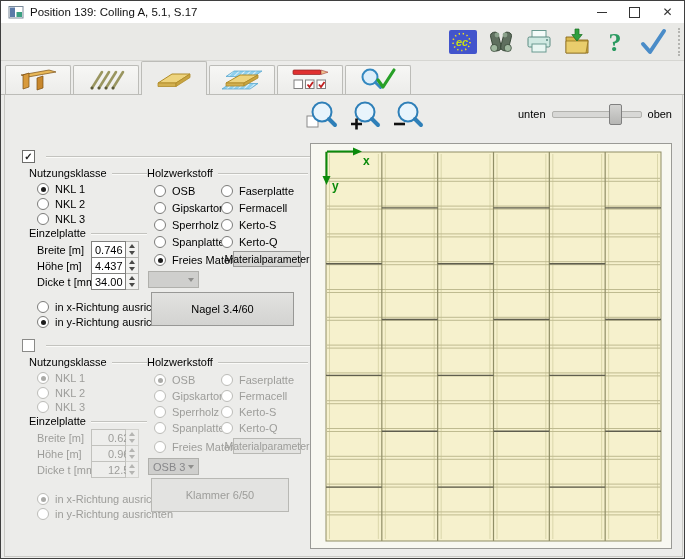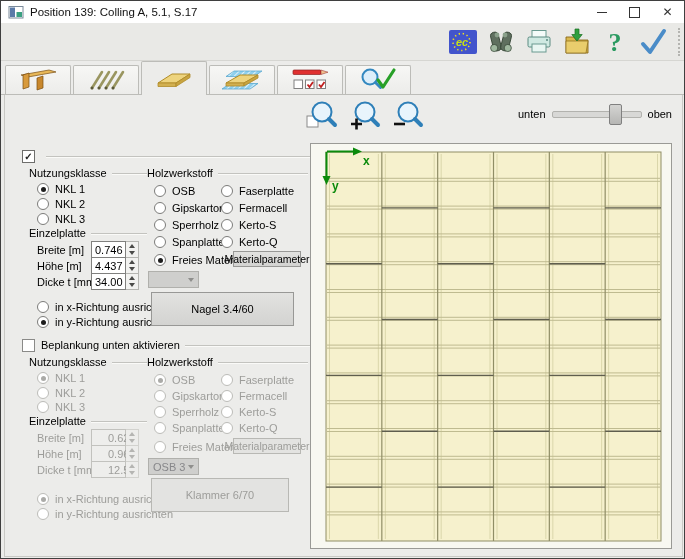--- a/index.html
+++ b/index.html
@@ -357,21 +357,20 @@
         <div class="row" style="left:21px;top:173px;">
             <span class="radio sel"></span>
             <span class="lbl">in y-Richtung ausrichten</span>
           </div>
         <div class="btn" style="left:135px;top:150px;width:143px;height:34px;">Nagel 3.4/60</div>
       </div>
 
       <div class="section disabled">
         <div class="row" style="left:6px;top:196px;right:0;">
           <span class="cb unchecked"></span>
-          <span class="gh-label">Beplankung unten aktivieren</span>
           <span class="etch"></span>
         </div>
 
         <div class="row" style="left:13px;top:213px;width:118px;">
           <span class="gh-label">Nutzungsklasse</span>
           <span class="etch"></span>
         </div>
         <div class="row" style="left:21px;top:229px;">
             <span class="radio sel"></span>
             <span class="lbl">NKL 1</span>
@@ -461,21 +460,21 @@
         </div>
 
         <div class="row" style="left:21px;top:350px;">
             <span class="radio sel"></span>
             <span class="lbl">in x-Richtung ausrichten</span>
           </div>
         <div class="row" style="left:21px;top:365px;">
             <span class="radio"></span>
             <span class="lbl">in y-Richtung ausrichten</span>
           </div>
-        <div class="btn" style="left:135px;top:336px;width:138px;height:34px;">Klammer 6/70</div>
+        <div class="btn" style="left:135px;top:336px;width:138px;height:34px;">Klammer 6/50</div>
       </div>
     </div>
 
     <div class="viewport">
       <svg width="360" height="404" viewBox="0 0 360 404">
         <g id="grid-lines">
             <rect x="15" y="8" width="335" height="389" fill="#f6f1cd" stroke="#8f8d66"></rect>
             <line x1="18.5" y1="10" x2="18.5" y2="395" stroke="#dad6aa" stroke-width="1"></line>
             <line x1="67.33333333333334" y1="10" x2="67.33333333333334" y2="395" stroke="#dad6aa" stroke-width="1"></line>
             <line x1="74.33333333333334" y1="10" x2="74.33333333333334" y2="395" stroke="#dad6aa" stroke-width="1"></line>

